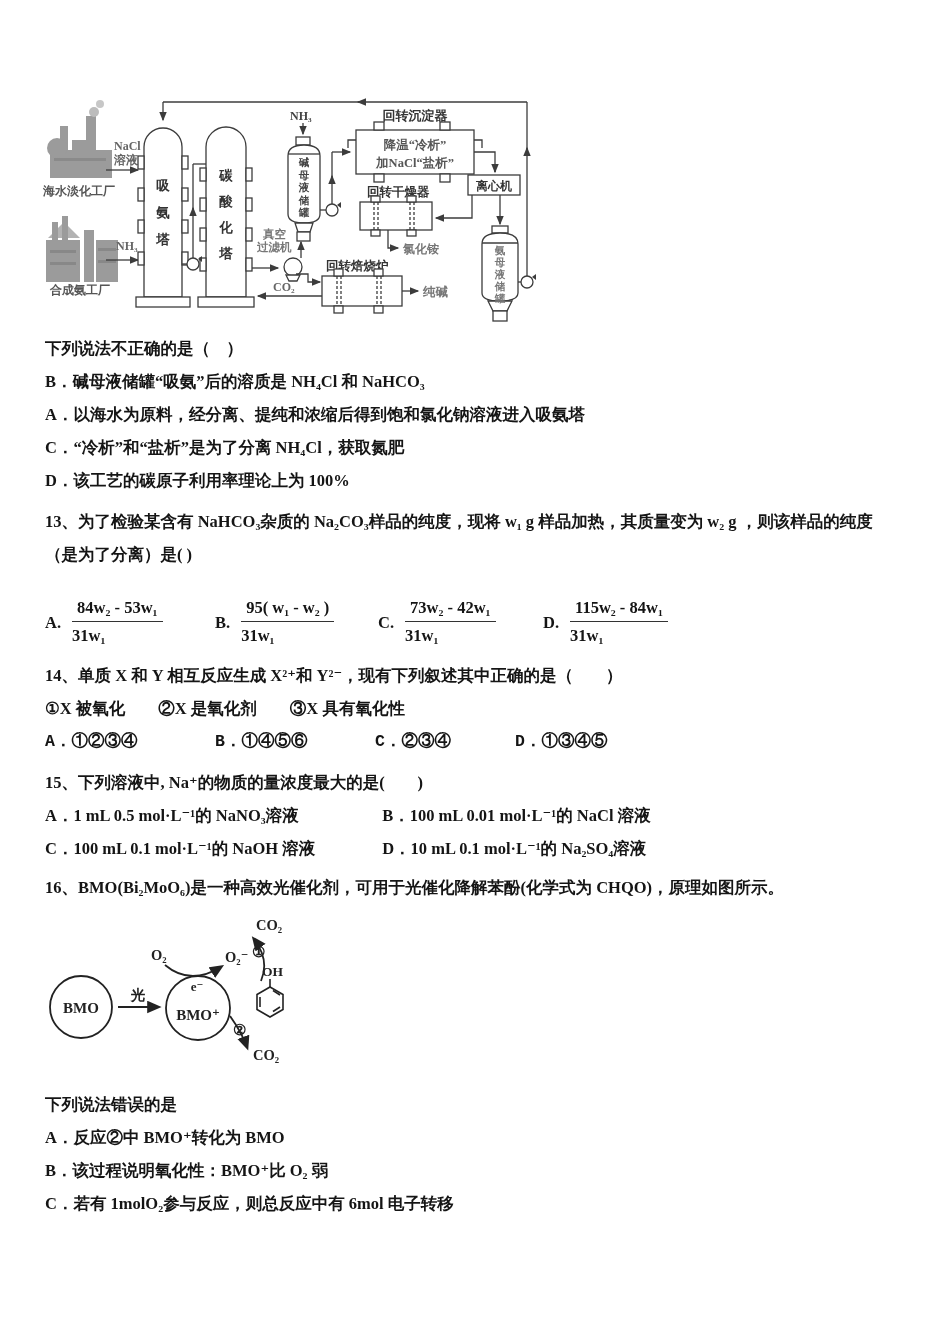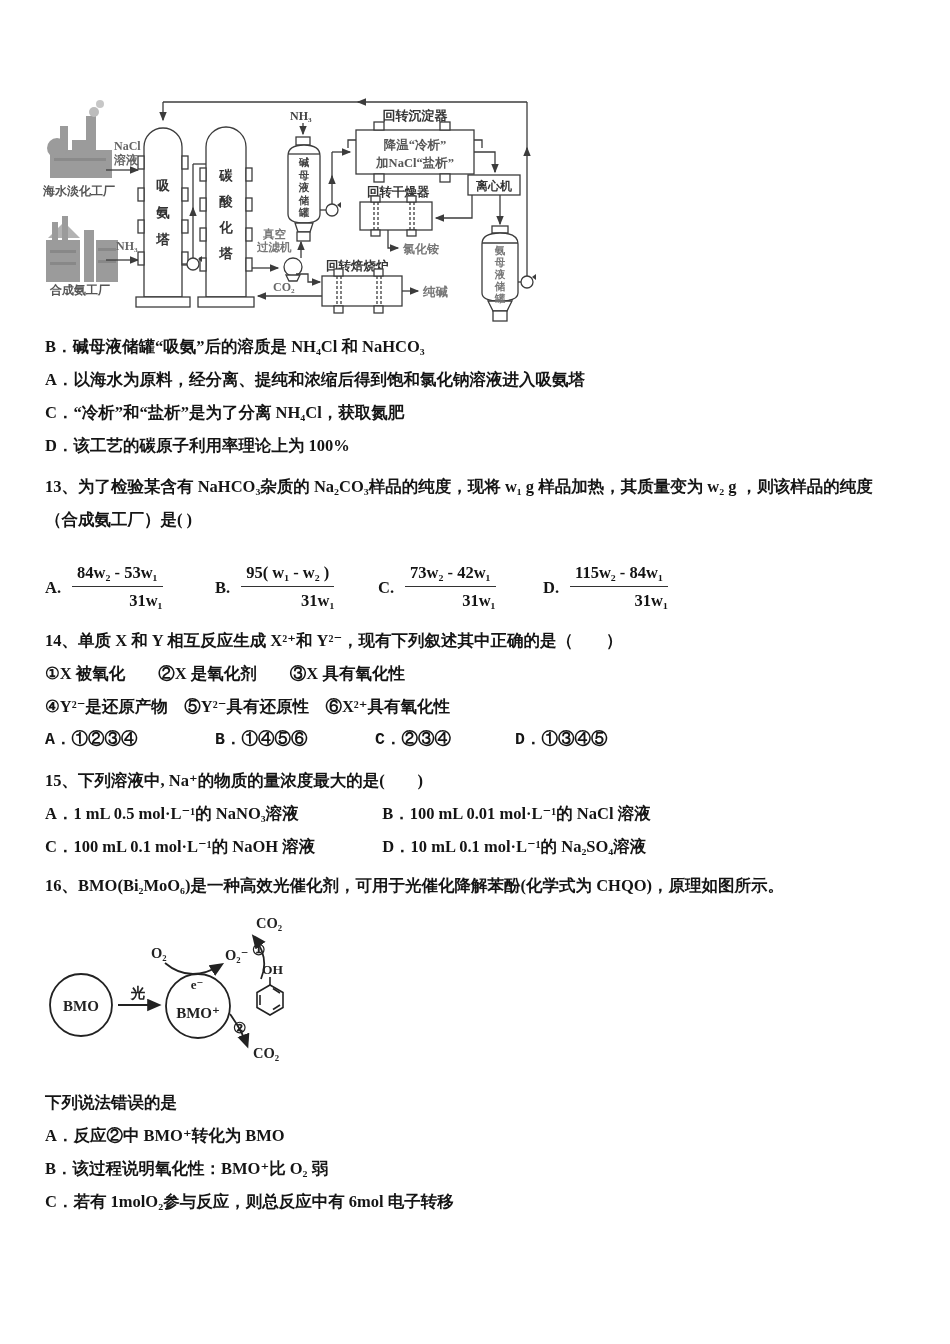--- a/index.html
+++ b/index.html
@@ -12,21 +12,21 @@
   }
   p{margin:0;}
   .tline{white-space:nowrap;}
   svg text{font-family:"Liberation Serif","DejaVu Serif",serif;}
   
   #proc-svg{display:block;margin:90px 0 0 -15px;}
   
   .frac-row{display:flex;margin-top:6px;height:72px;align-items:flex-end;}
   .frac-opt{display:flex;align-items:flex-end;}
   .frac-opt .opt-label{padding-bottom:10px;margin-right:11px;}
-  .frac{display:inline-flex;flex-direction:column;text-align:right;line-height:1.55;font-weight:600;}
+  .frac{display:inline-flex;flex-direction:column;text-align:left;line-height:1.55;font-weight:600;}
   .frac .num{border-bottom:1.6px solid #333;padding:0 5px 1px;}
   .frac .den{padding-top:1px;}
   .fw-a{width:170px}.fw-b{width:163px}.fw-c{width:165px}
   
   .opt-row{display:flex;font-family:Liberation Mono, monospace;}
   .ow-a{width:170px}.ow-b{width:160px}.ow-c{width:140px}
   .col1{display:inline-block;width:333px;}
   .mt2{margin-top:2px}.mt6{margin-top:6px}.mt8{margin-top:8px}.mt10{margin-top:10px}
   
   #bmo-svg{display:block;margin:4px 0 0 -15px;}
@@ -214,28 +214,29 @@
       <text x="470" y="164" font-size="10.5" fill="#777" stroke="none" text-anchor="middle"><tspan x="470" y="164">氨</tspan><tspan x="470" y="176">母</tspan><tspan x="470" y="188">液</tspan><tspan x="470" y="200">储</tspan><tspan x="470" y="212">罐</tspan></text>
 
       <line x1="488" y1="192" x2="492" y2="192"></line>
       <circle cx="497" cy="192" r="6" fill="#fff"></circle>
       <path d="M502,187 l4,-3 l0,6 Z" fill="#3c3c3c" stroke="none"></path>
       <line x1="497" y1="186" x2="497" y2="58" marker-end="url(#ar)"></line>
       <line x1="497" y1="60" x2="497" y2="12"></line>
     </g>
   </svg>
 
+  <p class="tline mt2">下列说法不正确的是（　）</p>
   <p class="tline">B．碱母液储罐“吸氨”后的溶质是 NH₄Cl 和 NaHCO₃</p>
   <p class="tline">A．以海水为原料，经分离、提纯和浓缩后得到饱和氯化钠溶液进入吸氨塔</p>
   <p class="tline">C．“冷析”和“盐析”是为了分离 NH₄Cl，获取氮肥</p>
   <p class="tline">D．该工艺的碳原子利用率理论上为 100%</p>
 
   <div class="mt8">
     <p class="tline">13、为了检验某含有 NaHCO₃杂质的 Na₂CO₃样品的纯度，现将 w₁ g 样品加热，其质量变为 w₂ g ，则该样品的纯度</p>
-    <p class="tline">（合成氨工厂）是( )</p>
+    <p class="tline">（是为了分离）是( )</p>
     <div class="frac-row">
       <div class="frac-opt fw-a">
         <span class="opt-label">A.</span>
         <span class="frac">
           <span class="num">84w₂ - 53w₁</span>
           <span class="den">31w₁</span>
         </span>
       </div>
       <div class="frac-opt fw-b">
         <span class="opt-label">B.</span>
@@ -257,21 +258,20 @@
           <span class="num">115w₂ - 84w₁</span>
           <span class="den">31w₁</span>
         </span>
       </div>
     </div>
   </div>
 
   <div class="mt10">
     <p class="tline">14、单质 X 和 Y 相互反应生成 X²⁺和 Y²⁻，现有下列叙述其中正确的是（　　）</p>
     <p class="tline">①X 被氧化　　②X 是氧化剂　　③X 具有氧化性</p>
-    <p class="tline">④Y²⁻是还原产物　⑤Y²⁻具有还原性　⑥X²⁺具有氧化性</p>
     <div class="opt-row">
       <span class="ow-a">A．①②③④</span>
       <span class="ow-b">B．①④⑤⑥</span>
       <span class="ow-c">C．②③④</span>
       <span>D．①③④⑤</span>
     </div>
   </div>
 
   <div class="mt8">
     <p class="tline">15、下列溶液中, Na⁺的物质的量浓度最大的是(　　)</p>

